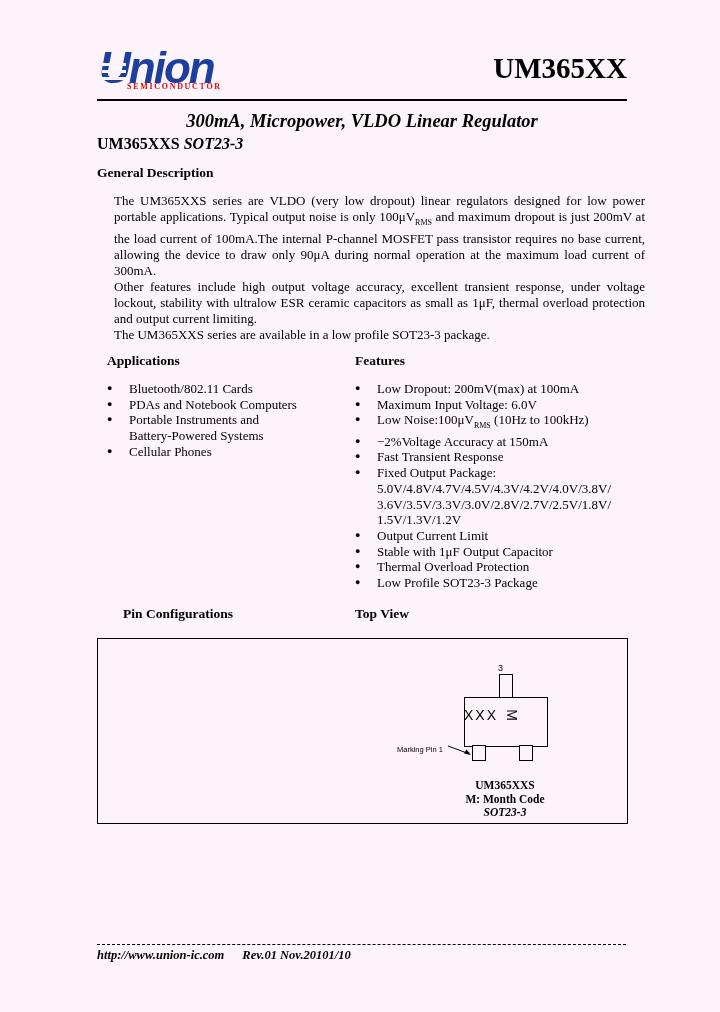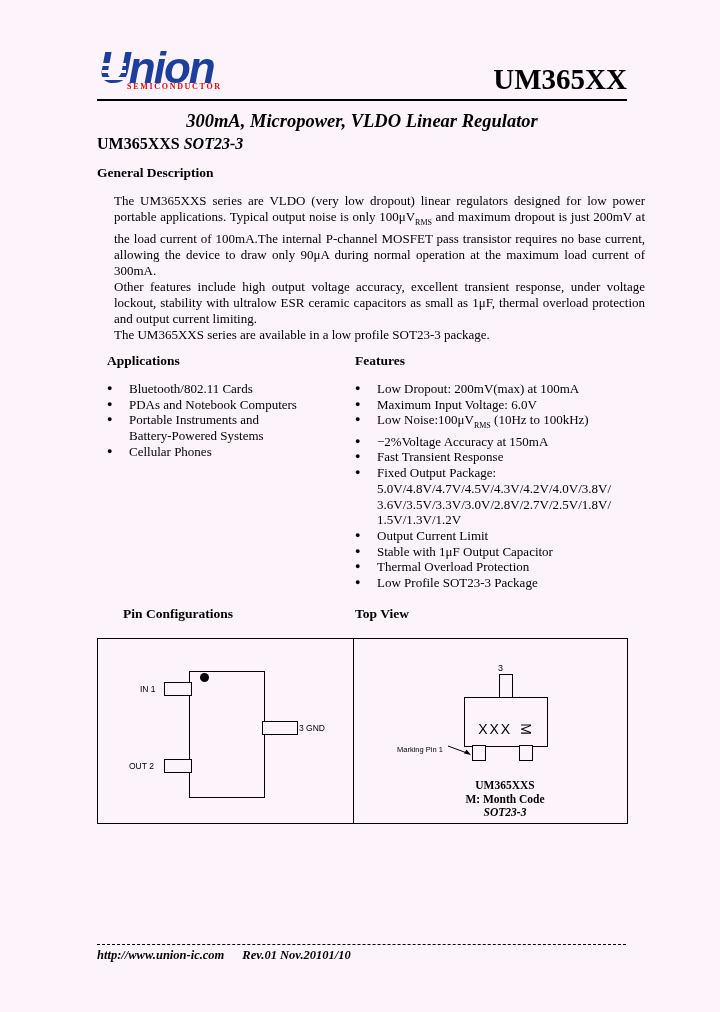--- a/index.html
+++ b/index.html
@@ -16,21 +16,21 @@
     display:block;font-family:"Liberation Sans",sans-serif;
     font-style:italic;font-weight:700;font-size:44px;line-height:32px;
     color:#1c3f9e;letter-spacing:-2px;
   }
   .logo-stripe{position:absolute;background:#fdf3fa;height:3px;width:24px;left:3px;}
   .s1{top:11px;} .s2{top:18px;} .s3{top:25px;}
   .logo-sub{
     display:block;font-family:Liberation Serif, serif;font-weight:700;
     font-size:8px;letter-spacing:1.7px;color:#de0a0a;margin-top:-2px;padding-left:28px;
   }
-  .part-number{left:97px;top:52px;width:530px;text-align:right;font-size:29px;font-weight:700;margin-top:11px;}
+  .part-number{left:97px;top:52px;width:530px;text-align:right;font-size:29px;font-weight:700;}
   .header-rule{left:97px;top:99px;width:530px;height:0;border-top:2px solid #000;}
 
   
   .doc-title{left:97px;top:111px;width:530px;text-align:center;font-size:18.5px;font-weight:700;font-style:italic;}
   .doc-subtitle{left:97px;top:135px;width:530px;text-align:left;font-size:16px;font-weight:700;}
   .doc-subtitle .it{font-style:italic;margin-left:4px;}
 
   .sect{font-size:13.5px;font-weight:700;}
   .gd-heading{left:97px;top:165px;}
 
@@ -62,22 +62,22 @@
   .pin-label{font-family:"Liberation Sans",sans-serif;font-size:8.5px;line-height:10px;}
   .lbl-in{left:42px;top:45px;}
   .lbl-out{left:31px;top:122px;}
   .lbl-gnd{left:201px;top:84px;}
 
   .tv-pin3-label{left:144px;top:24px;font-family:"Liberation Sans",sans-serif;font-size:9px;}
   .tv-pin-top{left:145px;top:35px;width:12px;height:23px;}
   .tv-body{left:110px;top:58px;width:82px;height:48px;}
   .tv-marking{
     left:110px;top:58px;width:82px;height:36px;
-    display:flex;align-items:center;justify-content:center;gap:8px;
-    font-family:"Liberation Sans",sans-serif;font-size:14px;letter-spacing:2px;margin-top:14px;
+    display:flex;align-items:center;gap:8px;
+    font-family:"Liberation Sans",sans-serif;font-size:14px;letter-spacing:2px;
   }
   .tv-marking .m-rot{display:inline-block;transform:rotate(90deg);letter-spacing:0;}
   .tv-pin-bl{left:118px;top:106px;width:12px;height:14px;}
   .tv-pin-br{left:165px;top:106px;width:12px;height:14px;}
   .marking-note{left:43px;top:106px;font-family:"Liberation Sans",sans-serif;font-size:7.5px;}
   .marking-arrow{left:93px;top:102px;width:26px;height:18px;}
   .tv-captions{left:76px;top:140px;width:150px;text-align:center;font-size:11.5px;font-weight:700;line-height:13.5px;}
   .tv-captions .cap-pkg{font-style:italic;}
 
   
@@ -177,30 +177,20 @@
       <span class="bullet">●</span>
       <span class="li-text">Low Profile SOT23-3 Package</span>
     </div>
   </div>
 
   <div class="abs sect pc-heading">Pin Configurations</div>
   <div class="abs sect tv-heading">Top View</div>
 
   <div class="abs diagram-box">
 
-    <div class="panel-left">
-      <div class="abs outline pkg-body"></div>
-      <div class="abs pin1-dot"></div>
-      <div class="abs outline stub-in"></div>
-      <div class="abs outline stub-out"></div>
-      <div class="abs outline stub-gnd"></div>
-      <div class="abs pin-label lbl-in">IN 1</div>
-      <div class="abs pin-label lbl-out">OUT 2</div>
-      <div class="abs pin-label lbl-gnd">3 GND</div>
-    </div>
 
     <div class="panel-right">
       <div class="abs tv-pin3-label">3</div>
       <div class="abs outline tv-pin-top"></div>
       <div class="abs outline tv-body"></div>
       <div class="abs tv-marking">
         <span>XXX</span>
         <span class="m-rot">M</span>
       </div>
       <div class="abs outline tv-pin-bl"></div>

